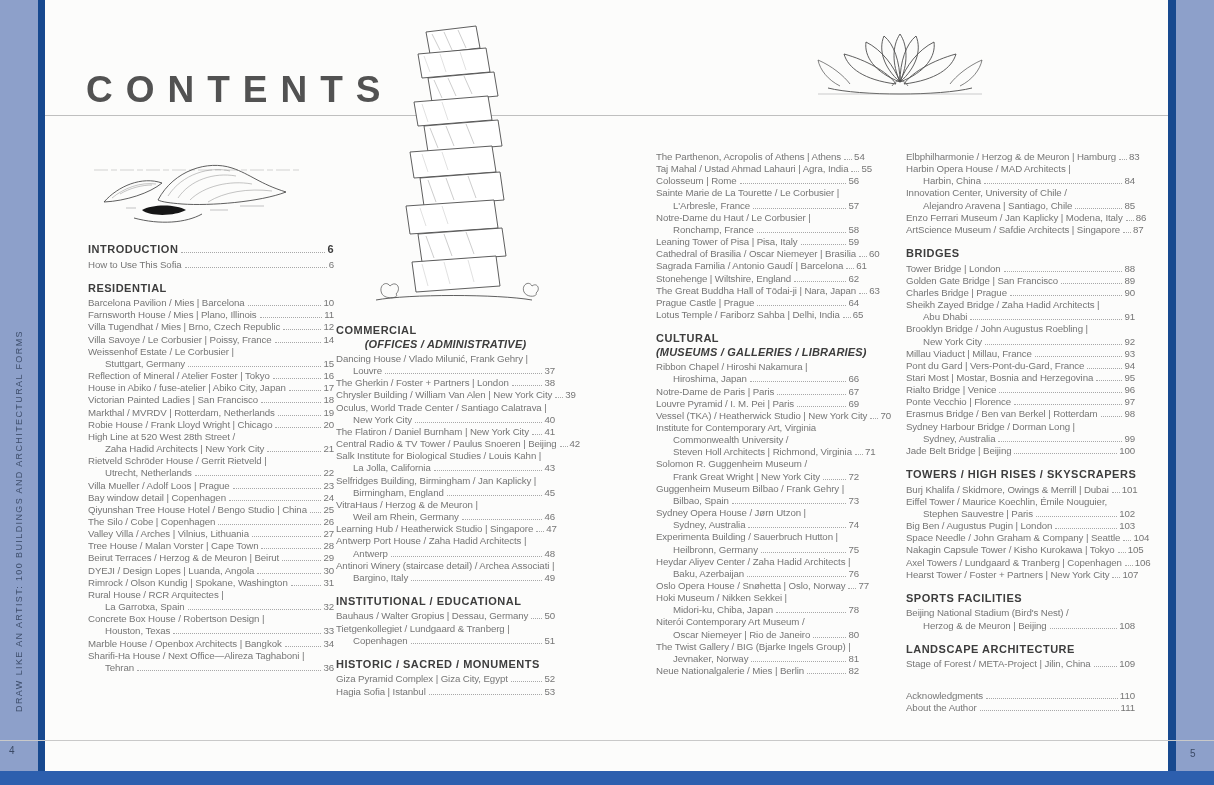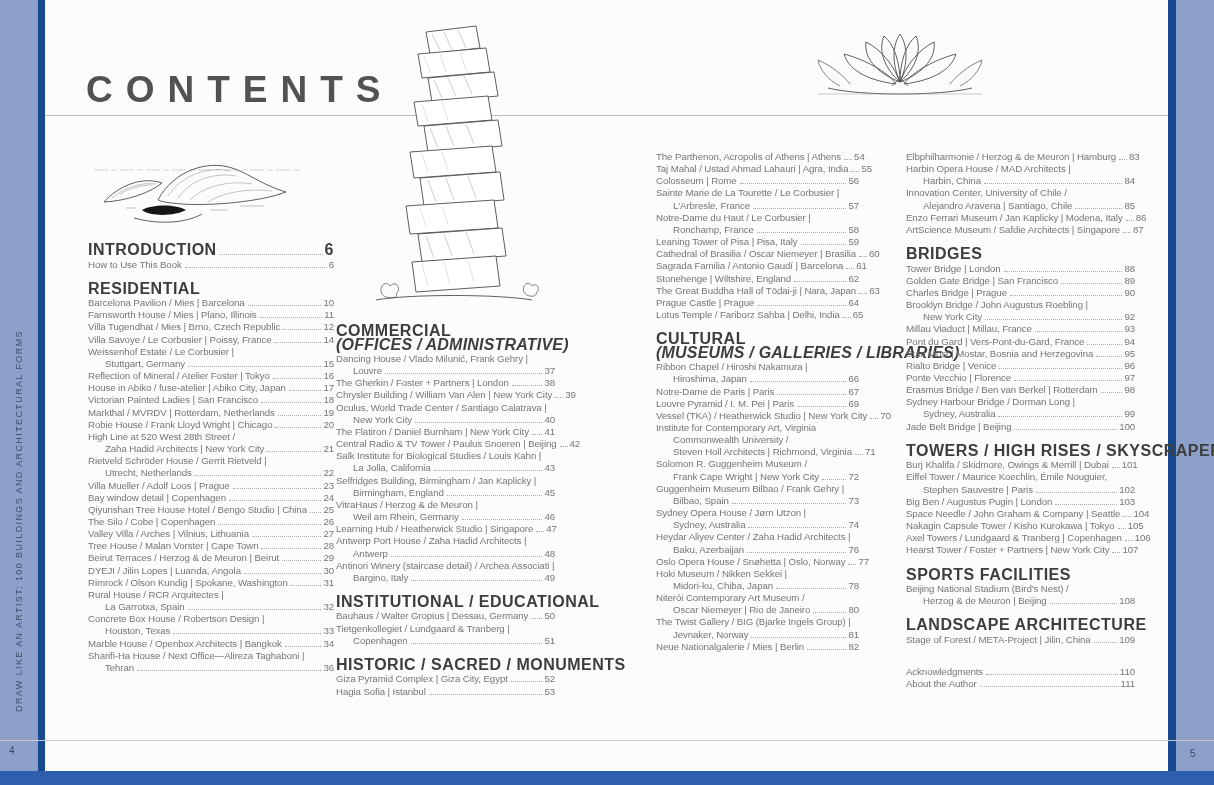--- a/index.html
+++ b/index.html
@@ -18,21 +18,21 @@
   .spine{position:absolute;top:712px;left:14px;transform:rotate(-90deg);transform-origin:0 0;
          white-space:nowrap;font-size:9px;letter-spacing:1.4px;color:#3e4e6c;z-index:2;}
   .pagenum{position:absolute;z-index:6;font-size:10px;color:#3c4a66;}
   .pagenum.left{left:9px;top:745px;}
   .pagenum.right{left:1190px;top:748px;}
   .sketch{position:absolute;z-index:1;}
   
   .col{position:absolute;z-index:3;font-size:9.7px;line-height:12.15px;color:#767676;letter-spacing:-0.1px;}
   .toc-section{margin-bottom:11px;}
   .toc-section.gap-before{margin-top:20px;}
-  .heading-line,.section-subheading{font-size:16px;font-weight:700;color:#3d3d3d;
+  .heading-line,.section-subheading{font-size:11px;font-weight:700;color:#3d3d3d;
         letter-spacing:0.5px;line-height:13.5px;white-space:nowrap;}
   .section-subheading{font-style:italic;letter-spacing:0.2px;}
   .heading-line{margin-bottom:2px;display:flex;align-items:baseline;}
   .section-subheading{margin-top:-2px;margin-bottom:2px;}
   .line{display:flex;align-items:baseline;}
   .indent{padding-left:17px;}
   .txt{white-space:nowrap;flex:0 0 auto;}
   .leader{flex:1 0 8px;border-bottom:1px dotted #a8a8a8;margin:0 2px 1px 3px;}
   .pg{flex:0 0 auto;white-space:nowrap;}
   svg{display:block;}
@@ -113,21 +113,21 @@
 
   <div class="col" style="left:88px;top:243px;width:246px;">
       <div class="toc-section">
         <div class="heading-line">
           <span class="htxt">INTRODUCTION</span>
           <span class="leader"></span>
           <span class="pg">6</span>
         </div>
         <div class="entry">
           <div class="line">
-            <span class="txt">How to Use This Book</span>
+            <span class="txt">How to Use This Sofia</span>
             <span class="leader"></span>
             <span class="pg">6</span>
           </div>
         </div>
       </div>
       <div class="toc-section">
         <div class="heading-line">
           <span class="htxt">RESIDENTIAL</span>
         </div>
         <div class="entry">
@@ -267,21 +267,21 @@
         </div>
         <div class="entry">
           <div class="line">
             <span class="txt">Beirut Terraces / Herzog &amp; de Meuron | Beirut</span>
             <span class="leader"></span>
             <span class="pg">29</span>
           </div>
         </div>
         <div class="entry">
           <div class="line">
-            <span class="txt">DYEJI / Jilin Lopes | Luanda, Angola</span>
+            <span class="txt">DYEJI / Design Lopes | Luanda, Angola</span>
             <span class="leader"></span>
             <span class="pg">30</span>
           </div>
         </div>
         <div class="entry">
           <div class="line">
             <span class="txt">Rimrock / Olson Kundig | Spokane, Washington</span>
             <span class="leader"></span>
             <span class="pg">31</span>
           </div>
@@ -318,21 +318,21 @@
             <span class="txt">Sharifi-Ha House / Next Office—Alireza Taghaboni |</span>
           </div>
           <div class="line indent">
             <span class="txt">Tehran</span>
             <span class="leader"></span>
             <span class="pg">36</span>
           </div>
         </div>
       </div>
     </div>
-  <div class="col" style="left:336px;top:324px;width:219px;">
+  <div class="col" style="left:336px;top:324px;width:219px;text-align:center;">
       <div class="toc-section">
         <div class="heading-line">
           <span class="htxt">COMMERCIAL</span>
         </div>
         <div class="section-subheading">(OFFICES / ADMINISTRATIVE)</div>
         <div class="entry">
           <div class="line">
             <span class="txt">Dancing House / Vlado Milunić, Frank Gehry |</span>
           </div>
           <div class="line indent">
@@ -619,21 +619,21 @@
             <span class="txt">Steven Holl Architects | Richmond, Virginia</span>
             <span class="leader"></span>
             <span class="pg">71</span>
           </div>
         </div>
         <div class="entry">
           <div class="line">
             <span class="txt">Solomon R. Guggenheim Museum /</span>
           </div>
           <div class="line indent">
-            <span class="txt">Frank Cape Wright | New York City</span>
+            <span class="txt">Frank Great Wright | New York City</span>
             <span class="leader"></span>
             <span class="pg">72</span>
           </div>
         </div>
         <div class="entry">
           <div class="line">
             <span class="txt">Guggenheim Museum Bilbao / Frank Gehry |</span>
           </div>
           <div class="line indent">
             <span class="txt">Bilbao, Spain</span>
@@ -642,20 +642,30 @@
           </div>
         </div>
         <div class="entry">
           <div class="line">
             <span class="txt">Sydney Opera House / Jørn Utzon |</span>
           </div>
           <div class="line indent">
             <span class="txt">Sydney, Australia</span>
             <span class="leader"></span>
             <span class="pg">74</span>
+          </div>
+        </div>
+        <div class="entry">
+          <div class="line">
+            <span class="txt">Experimenta Building / Sauerbruch Hutton |</span>
+          </div>
+          <div class="line indent">
+            <span class="txt">Heilbronn, Germany</span>
+            <span class="leader"></span>
+            <span class="pg">75</span>
           </div>
         </div>
         <div class="entry">
           <div class="line">
             <span class="txt">Heydar Aliyev Center / Zaha Hadid Architects |</span>
           </div>
           <div class="line indent">
             <span class="txt">Baku, Azerbaijan</span>
             <span class="leader"></span>
             <span class="pg">76</span>
@@ -771,20 +781,30 @@
         </div>
         <div class="entry">
           <div class="line">
             <span class="txt">Charles Bridge | Prague</span>
             <span class="leader"></span>
             <span class="pg">90</span>
           </div>
         </div>
         <div class="entry">
           <div class="line">
+            <span class="txt">Sheikh Zayed Bridge / Zaha Hadid Architects |</span>
+          </div>
+          <div class="line indent">
+            <span class="txt">Abu Dhabi</span>
+            <span class="leader"></span>
+            <span class="pg">91</span>
+          </div>
+        </div>
+        <div class="entry">
+          <div class="line">
             <span class="txt">Brooklyn Bridge / John Augustus Roebling |</span>
           </div>
           <div class="line indent">
             <span class="txt">New York City</span>
             <span class="leader"></span>
             <span class="pg">92</span>
           </div>
         </div>
         <div class="entry">
           <div class="line">

